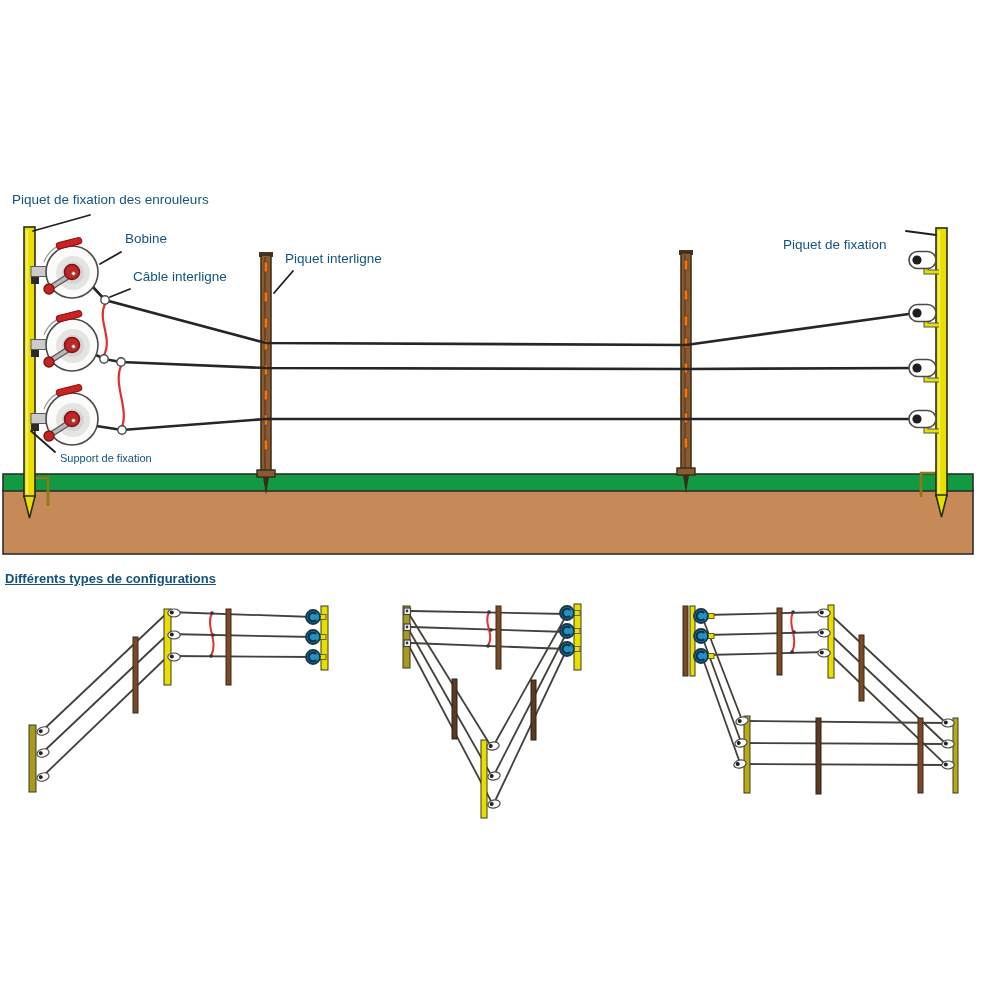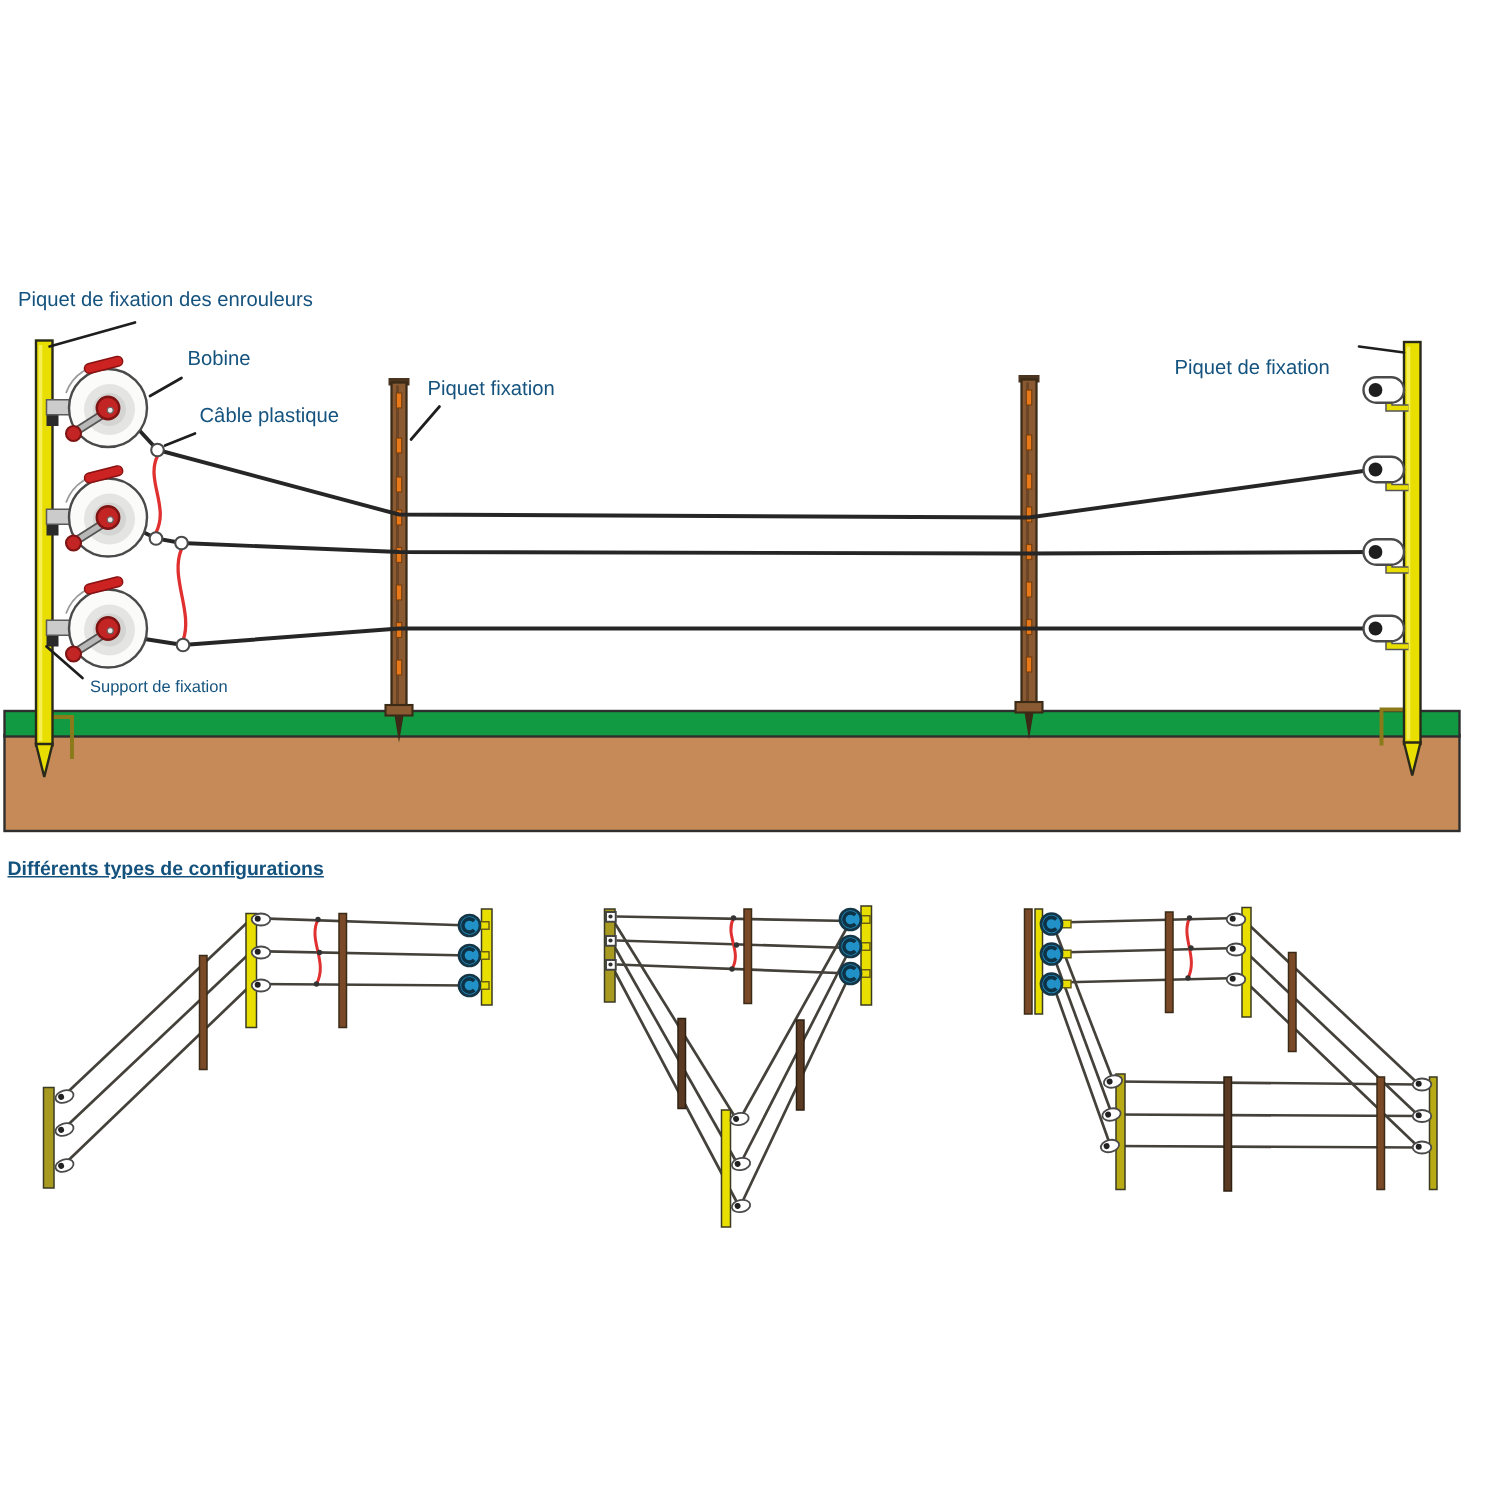--- a/index.html
+++ b/index.html
@@ -245,22 +245,22 @@
     <use href="#mini-insulator" transform="translate(948,723)"></use>
     <use href="#mini-insulator" transform="translate(948,744)"></use>
     <use href="#mini-insulator" transform="translate(948,765)"></use>
   </g>
 </svg>
 
   <div class="lbl" style="left:12px;top:193px">Piquet de fixation des enrouleurs</div>
 
   <div class="lbl" style="left:125px;top:232px">Bobine</div>
 
-  <div class="lbl" style="left:133px;top:270px">Câble plastique</div>
-
-  <div class="lbl" style="left:285px;top:252px">Piquet fixation</div>
+  <div class="lbl" style="left:133px;top:270px">Câble interligne</div>
+
+  <div class="lbl" style="left:285px;top:252px">Piquet interligne</div>
 
   <div class="lbl small" style="left:60px;top:452px">Support de fixation</div>
 
   <div class="lbl" style="left:783px;top:238px">Piquet de fixation</div>
 
   <div class="section-title" style="left:5px;top:571px">Différents types de configurations</div>
 </div>
 
 </body></html>

